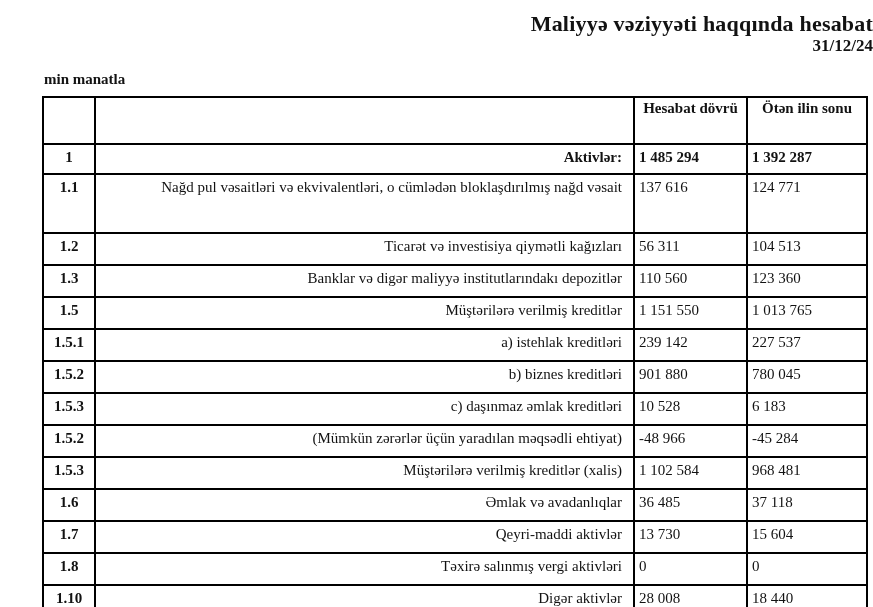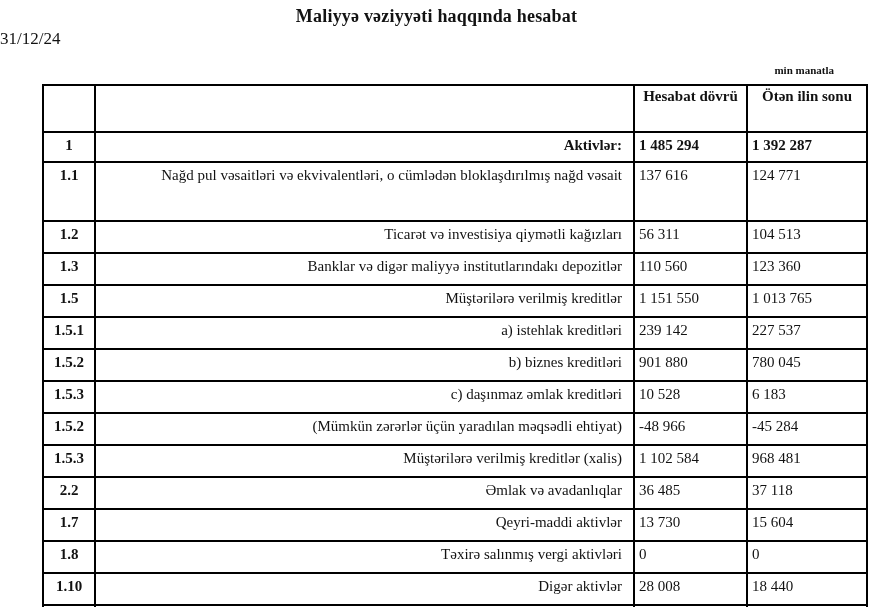--- a/index.html
+++ b/index.html
@@ -2,28 +2,28 @@
 <html><head>
 <meta charset="utf-8">
 <style>
   html,body{margin:0;padding:0;}
   body{
     width:873px;height:607px;overflow:hidden;background:#ffffff;
     font-family:"Liberation Serif","DejaVu Serif",serif;color:#121212;
     position:relative;
   }
   .title{
-    text-align:center;font-weight:bold;font-size:18px;line-height:23px;
-    margin-top:5px;letter-spacing:.2px;
+    text-align:right;font-weight:bold;font-size:22px;line-height:23px;
+    margin-top:12px;letter-spacing:.2px;
   }
   .date{
-    text-align:left;font-weight:normal;font-size:17px;line-height:22px;
+    text-align:right;font-weight:bold;font-size:17px;line-height:22px;
   }
   .unit-note{
-    text-align:right;font-weight:bold;font-size:11px;
+    font-weight:bold;font-size:15px;
     padding-right:39px;margin-top:14px;margin-bottom:5px;padding-left:44px;
   }
   table.fin{
     margin-left:42px;width:824px;border-collapse:collapse;table-layout:fixed;margin-top:8px;
   }
   table.fin th, table.fin td{
     border:2px solid #000;font-size:15px;vertical-align:top;
     overflow:hidden;line-height:19px;
   }
   thead tr{height:47px;}
@@ -114,21 +114,21 @@
     <td class="c-val">-48 966</td>
     <td class="c-val">-45 284</td>
   </tr>
       <tr>
     <td class="c-num">1.5.3</td>
     <td class="c-label">Müştərilərə verilmiş kreditlər (xalis)</td>
     <td class="c-val">1 102 584</td>
     <td class="c-val">968 481</td>
   </tr>
       <tr>
-    <td class="c-num">2.2</td>
+    <td class="c-num">1.6</td>
     <td class="c-label">Əmlak və avadanlıqlar</td>
     <td class="c-val">36 485</td>
     <td class="c-val">37 118</td>
   </tr>
       <tr>
     <td class="c-num">1.7</td>
     <td class="c-label">Qeyri-maddi aktivlər</td>
     <td class="c-val">13 730</td>
     <td class="c-val">15 604</td>
   </tr>

